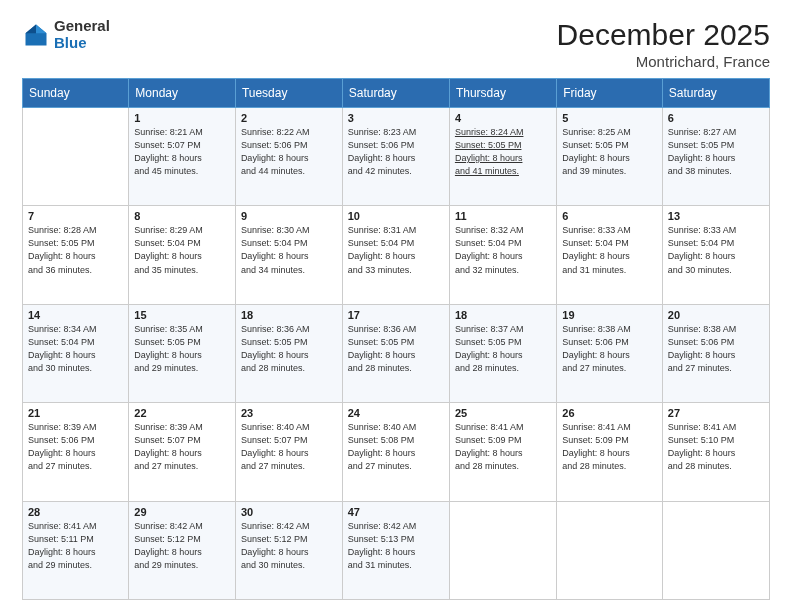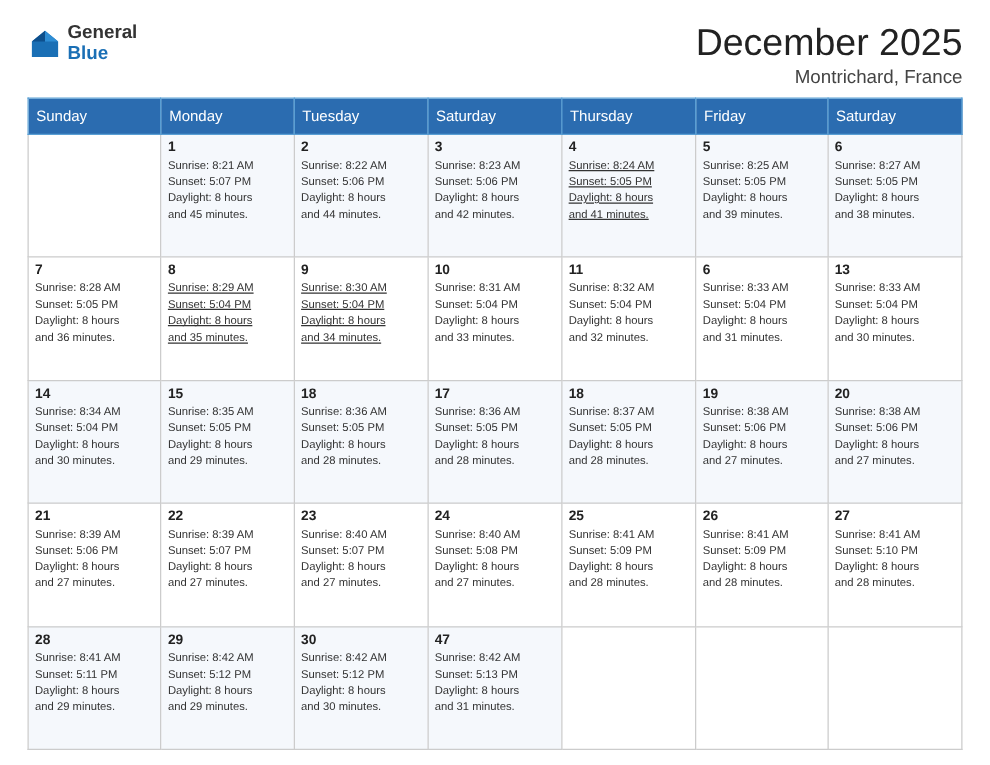--- a/index.html
+++ b/index.html
@@ -182,28 +182,28 @@
         <tr>
           <td>
             <span class="day-num">7</span>
             <div class="day-info" style="white-space: pre-line;">Sunrise: 8:28 AM
 Sunset: 5:05 PM
 Daylight: 8 hours
 and 36 minutes.</div>
           </td>
           <td>
             <span class="day-num">8</span>
-            <div class="day-info" style="white-space: pre-line; text-decoration: underline;">Sunrise: 8:29 AM
+            <div class="day-info" style="white-space: pre-line;">Sunrise: 8:29 AM
 Sunset: 5:04 PM
 Daylight: 8 hours
 and 35 minutes.</div>
           </td>
           <td>
             <span class="day-num">9</span>
-            <div class="day-info" style="white-space: pre-line; text-decoration: underline;">Sunrise: 8:30 AM
+            <div class="day-info" style="white-space: pre-line;">Sunrise: 8:30 AM
 Sunset: 5:04 PM
 Daylight: 8 hours
 and 34 minutes.</div>
           </td>
           <td>
             <span class="day-num">10</span>
             <div class="day-info" style="white-space: pre-line;">Sunrise: 8:31 AM
 Sunset: 5:04 PM
 Daylight: 8 hours
 and 33 minutes.</div>

